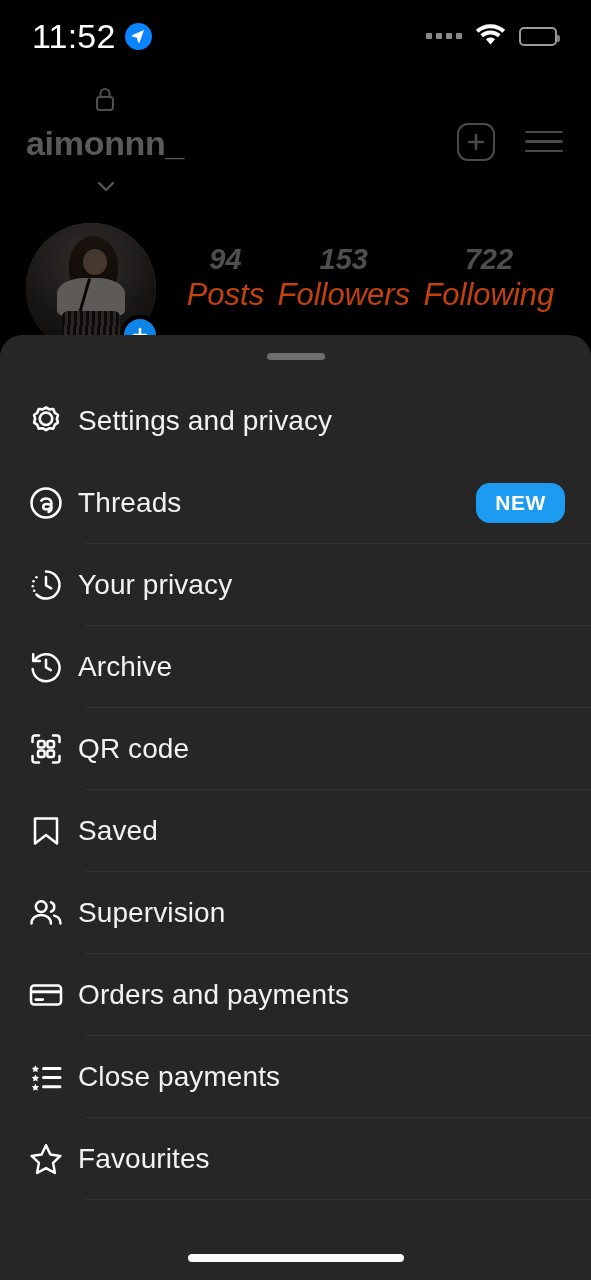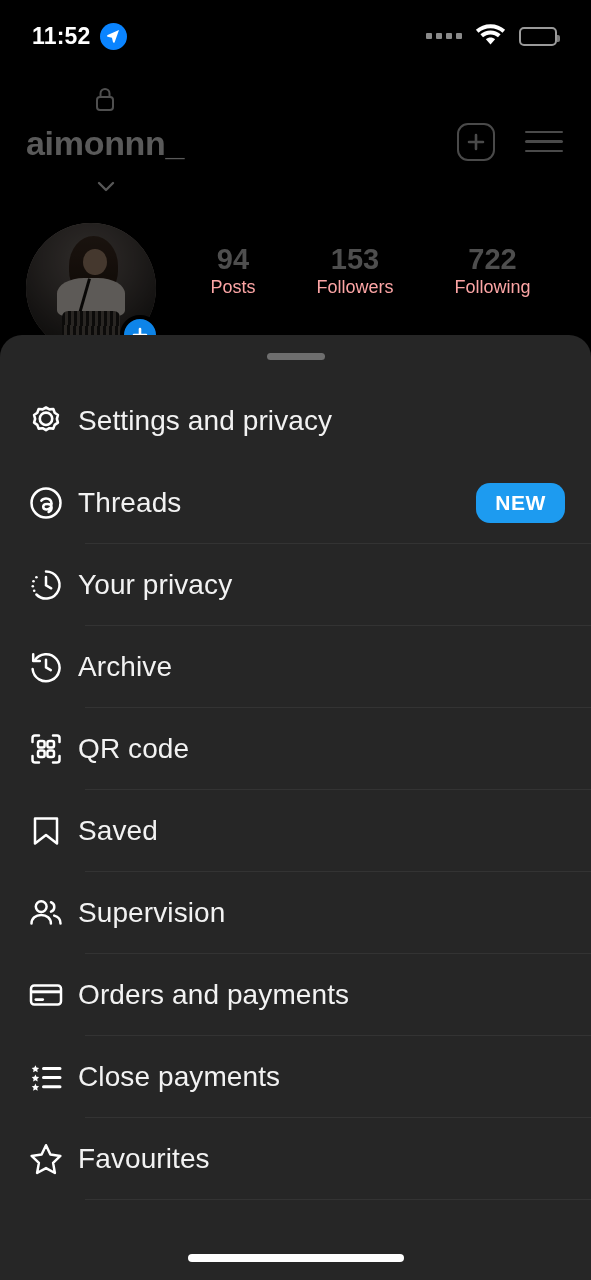--- a/index.html
+++ b/index.html
@@ -15,21 +15,21 @@
     background:#000;
   }
 
   
   .statusbar {
     position:absolute; top:0; left:0; right:0; height:72px;
     display:flex; align-items:center; justify-content:space-between;
     padding:0 34px 0 32px;
   }
   .sb-left { display:flex; align-items:center; gap:9px; }
-  .sb-time { color:#fff; font-size:23px; font-weight:700; letter-spacing:.2px; }
+  .sb-time { color:#fff; font-size:34px; font-weight:400; letter-spacing:.2px; }
   .loc-badge {
     width:27px; height:27px; border-radius:50%;
     background:#0a84ff; display:flex; align-items:center; justify-content:center;
   }
   .sb-right { display:flex; align-items:center; gap:13px; }
   .sig-dots { display:flex; align-items:center; gap:4px; }
   .sig-dots i { width:6px; height:6px; background:#8a8a8a; border-radius:1px; display:block; }
   .batt {
     position:relative; width:38px; height:19px;
     border:2px solid #9a9a9a; border-radius:5px; padding:2px;
@@ -102,23 +102,23 @@
   .add-badge {
     position:absolute; right:-4px; bottom:-2px;
     width:40px; height:40px; border-radius:50%;
     background:#0d84e8; border:4px solid #000;
     display:flex; align-items:center; justify-content:center;
   }
   .stats {
     display:flex; flex:1; justify-content:space-around;
     padding:18px 0 0 24px;
   }
-  .stat { text-align:center; }
+  .stat { text-align:center;font-style:italic; }
   .stat-num { color:#4e4e4e; font-size:29px; font-weight:600; line-height:1.25; }
-  .stat-lbl { color:#fca5a5; font-size:18px; font-weight:400; }
+  .stat-lbl { color:#c2410c; font-size:31px; font-weight:400; }
 
   
   .sheet {
     position:absolute; left:0; right:0; top:291px; bottom:0;
     background:#262626;
     border-radius:22px 22px 0 0;
     margin-top:44px;
   }
   .handle {
     width:58px; height:7px; border-radius:4px; background:#6e6e6e;

